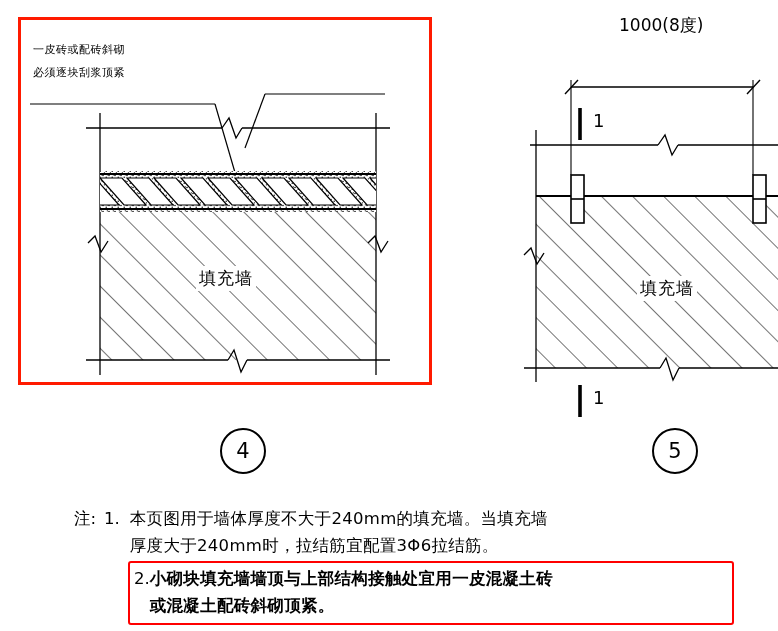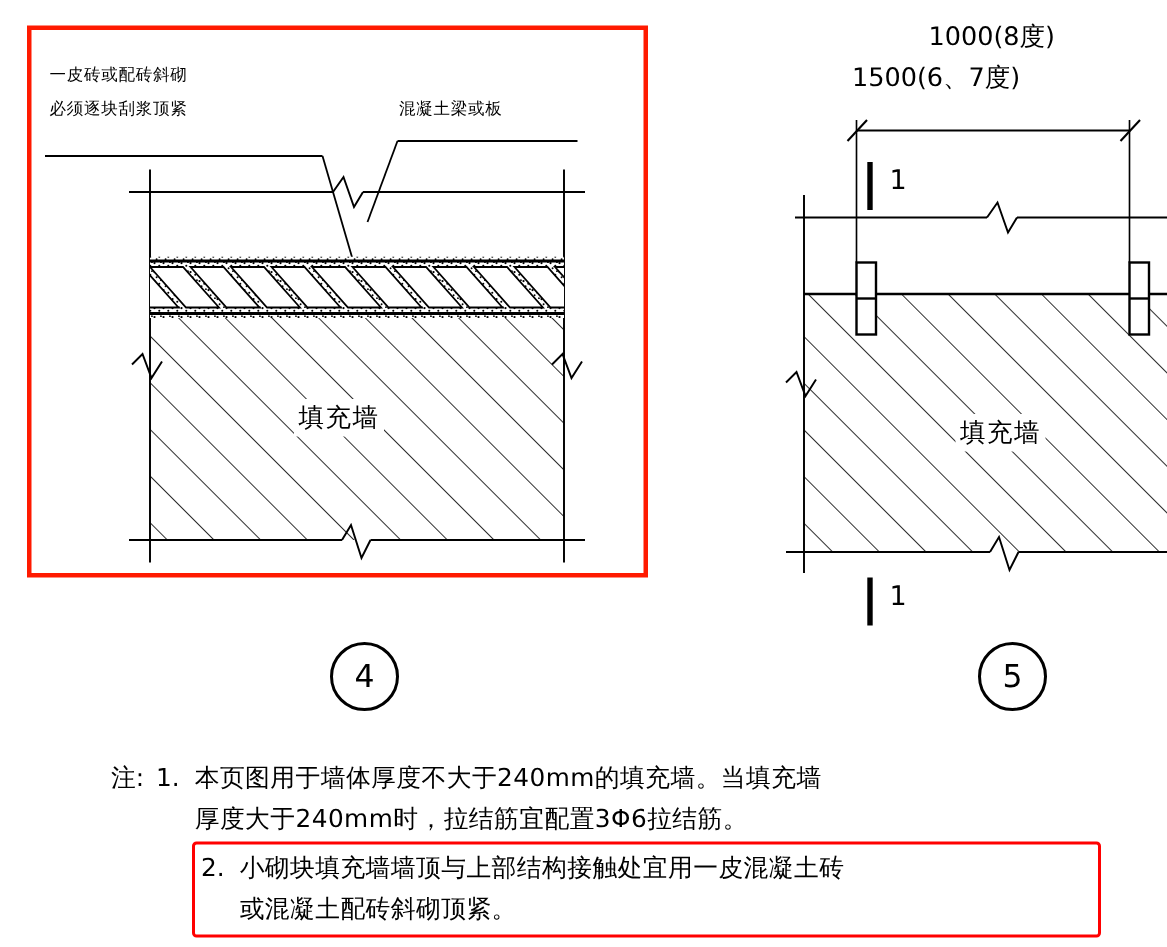--- a/index.html
+++ b/index.html
@@ -271,29 +271,27 @@
       <g stroke="#000" stroke-width="1.3" fill="none">
         <path d="M524,255 L531,248 L537,264 L544,253"></path>
       </g>
 
     </g>
   </svg>
 
   <div class="lbl-detail cn" id="note-lead-1">一皮砖或配砖斜砌
 必须逐块刮浆顶紧</div>
 
-  <div class="lbl-detail cn" id="note-lead-2">混凝土梁或板</div>
 
   <div class="cn" id="fill-wall-left">填充墙</div>
 
   <div class="cn" id="fill-wall-right">填充墙</div>
 
   <div class="dim-text cn" id="dim-line-1">1000(8度)</div>
 
-  <div class="dim-text cn" id="dim-line-2">1500(6、7度)</div>
 
   <div class="sect-num" id="sect-top-label">1</div>
 
   <div class="sect-num" id="sect-bot-label">1</div>
 
   <div class="circle-tag" id="tag-4">4</div>
 
   <div class="circle-tag" id="tag-5">5</div>
 
   <div class="redbox"></div>
@@ -302,19 +300,19 @@
 
     <div class="note-row">
       <span class="note-prefix cn">注:</span>
       <span class="note-idx" style="margin-left:8px;">1.</span>
       <span class="note-body cn" style="margin-left:10px;">本页图用于墙体厚度不大于240mm的填充墙。当填充墙
 厚度大于240mm时，拉结筋宜配置3Φ6拉结筋。</span>
     </div>
 
     <div class="note-row" id="note-2-row">
       <span class="note-idx">2.</span>
-      <span class="note-body cn" style="margin-left:10px;">小砌块填充墙墙顶与上部结构接触处宜用一皮混凝土砖
+      <span class="note-body cn" style="font-weight:bold;">小砌块填充墙墙顶与上部结构接触处宜用一皮混凝土砖
 或混凝土配砖斜砌顶紧。</span>
     </div>
 
   </div>
 
 </div>
 
 </body></html>

